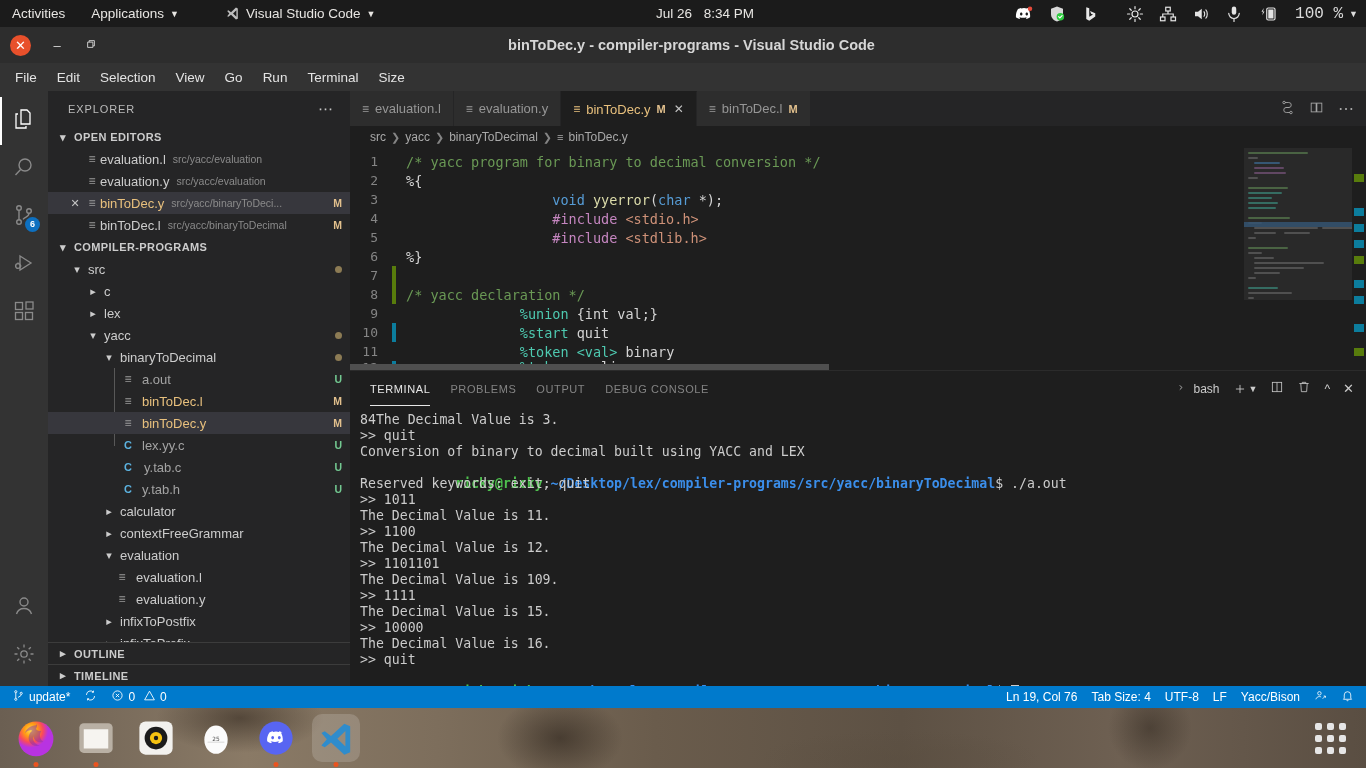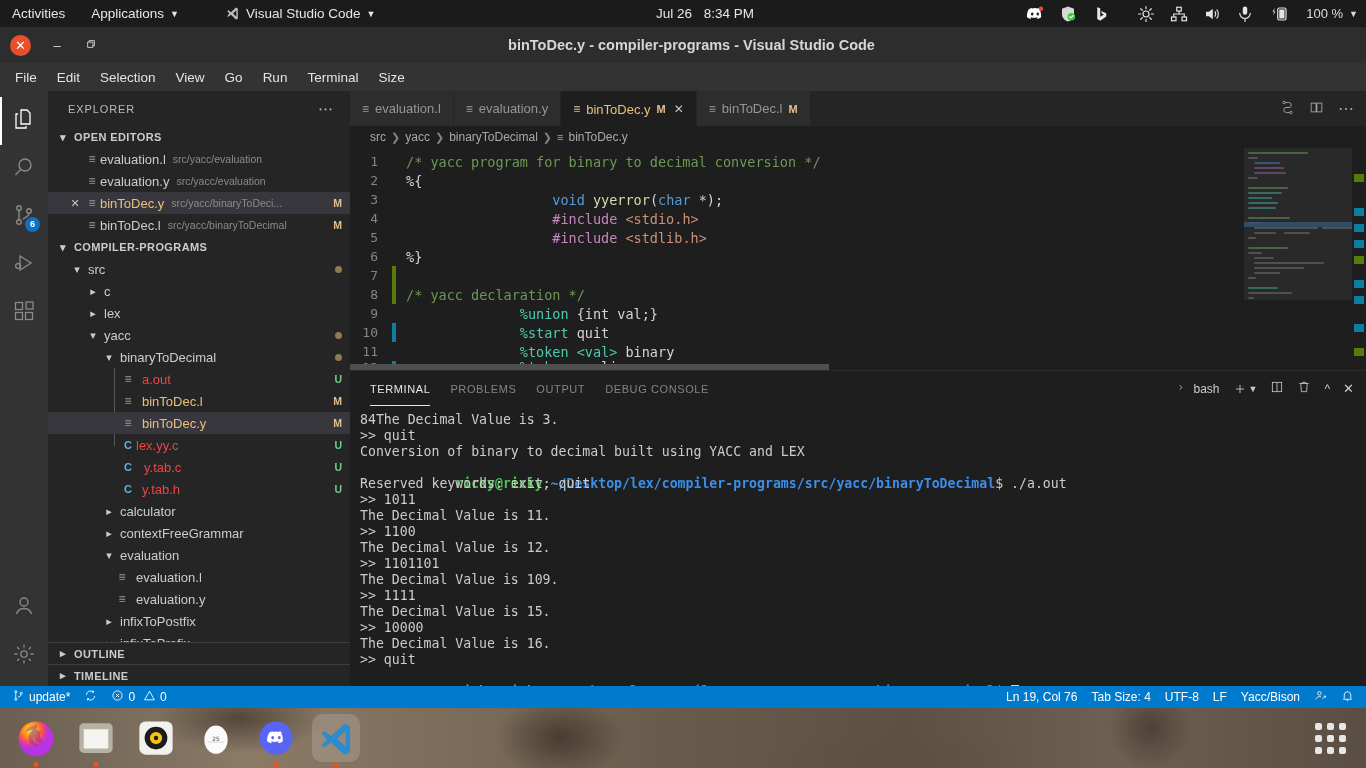--- a/index.html
+++ b/index.html
@@ -23,21 +23,21 @@
   .gnome-center {
     position: absolute; left: 0; right: 0; text-align: center;
     font-size: 13.5px; color: #e8e6e3; pointer-events: none; padding-left: 44px;
   }
   .gnome-center span { margin: 0 4px; }
   .gnome-right {
     position: absolute; right: 8px; top: 0; height: 27px;
     display: flex; align-items: center; gap: 15px;
   }
   .tray-ico { width: 18px; height: 18px; display: block; position: relative; }
-  .battery-pct { font-size: 13px; color: #dcdcdc; }
+  .battery-pct { font-size: 16px; color: #dcdcdc; font-family: Liberation Mono, monospace; }
 
   
   #vscode-window {
     position: absolute; top: 27px; left: 0; width: 1366px; height: 681px;
     background: #1e1e1e; display: flex; flex-direction: column;
   }
   
   #vs-titlebar {
     height: 36px; background: #2d2d2d; position: relative;
     display: flex; align-items: center;
@@ -109,21 +109,21 @@
   .sb-row .fname { flex: 0 0 auto; }
   .sb-row .fpath { font-size: 10.5px; color: #8b8b8b; margin-left: 7px; overflow: hidden; text-overflow: ellipsis; }
   .sb-row .badge { margin-left: auto; font-size: 10.5px; font-weight: 700; padding-left: 6px; }
   .badge-m { color: #e2c08d; }
   .badge-u { color: #73c991; }
   .dot-mod { margin-left: auto; width: 7px; height: 7px; border-radius: 50%; background: #8c7b54; }
   .file-ico { width: 16px; text-align: center; font-size: 12px; color: #9a9a9a; flex: 0 0 16px; }
   .file-ico.c-ico { color: #5cb3e0; font-weight: 700; font-size: 11px; }
   .close-x { width: 18px; text-align: center; font-size: 11px; color: #c5c5c5; flex: 0 0 18px; }
   .name-yellow { color: #e8c07d; }
-  .name-green { color: #ef4444; }
+  .name-green { color: #a3a3a3; }
   .name-plain { color: #cccccc; }
   .indent-guide {
     position: absolute; top: 0; bottom: 0; width: 1px; background: #585858;
   }
   #openeditors-list, #tree-list { overflow: hidden; }
   #tree-scroll { flex: 1; overflow: hidden; position: relative; }
   .sb-bottom-section {
     border-top: 1px solid #3c3c3c;
   }
 
@@ -519,21 +519,21 @@
           <span class="name-yellow" style="margin-left:6px;">binToDec.l</span>
           <span class="badge badge-m">M</span>
         </div>
         <div class="sb-row selected" style="padding-left:72px;">
           <span class="file-ico">≡</span>
           <span class="name-yellow" style="margin-left:6px;">binToDec.y</span>
           <span class="badge badge-m">M</span>
         </div>
         <div class="sb-row" style="padding-left:72px;">
           <span class="file-ico c-ico">C</span>
-          <span class="name-green" style="">lex.yy.c</span>
+          <span class="name-green" style="margin-left:6px;">lex.yy.c</span>
           <span class="badge badge-u">U</span>
         </div>
         <div class="sb-row" style="padding-left:72px;">
           <span class="file-ico c-ico">C</span>
           <span class="name-green" style="margin-left:8px;">y.tab.c</span>
           <span class="badge badge-u">U</span>
         </div>
         <div class="sb-row" style="padding-left:72px;">
           <span class="file-ico c-ico">C</span>
           <span class="name-green" style="margin-left:6px;">y.tab.h</span>

